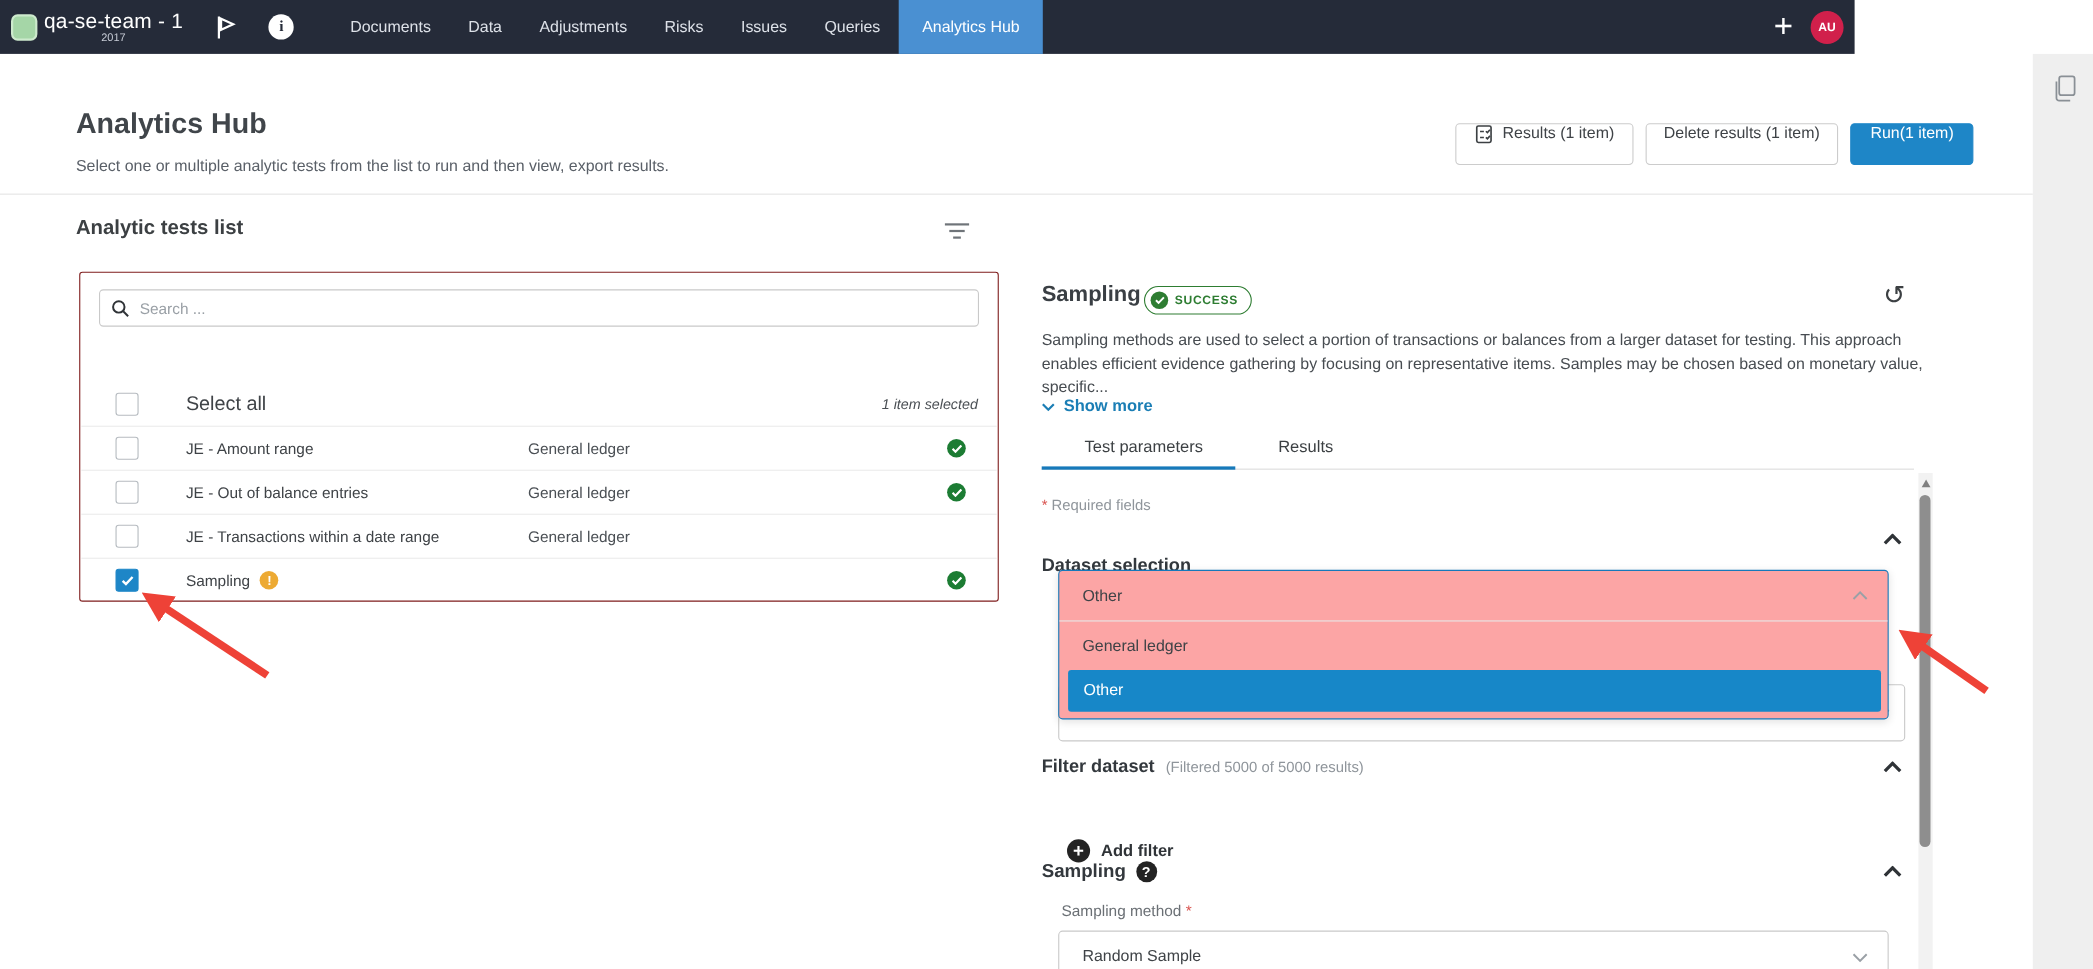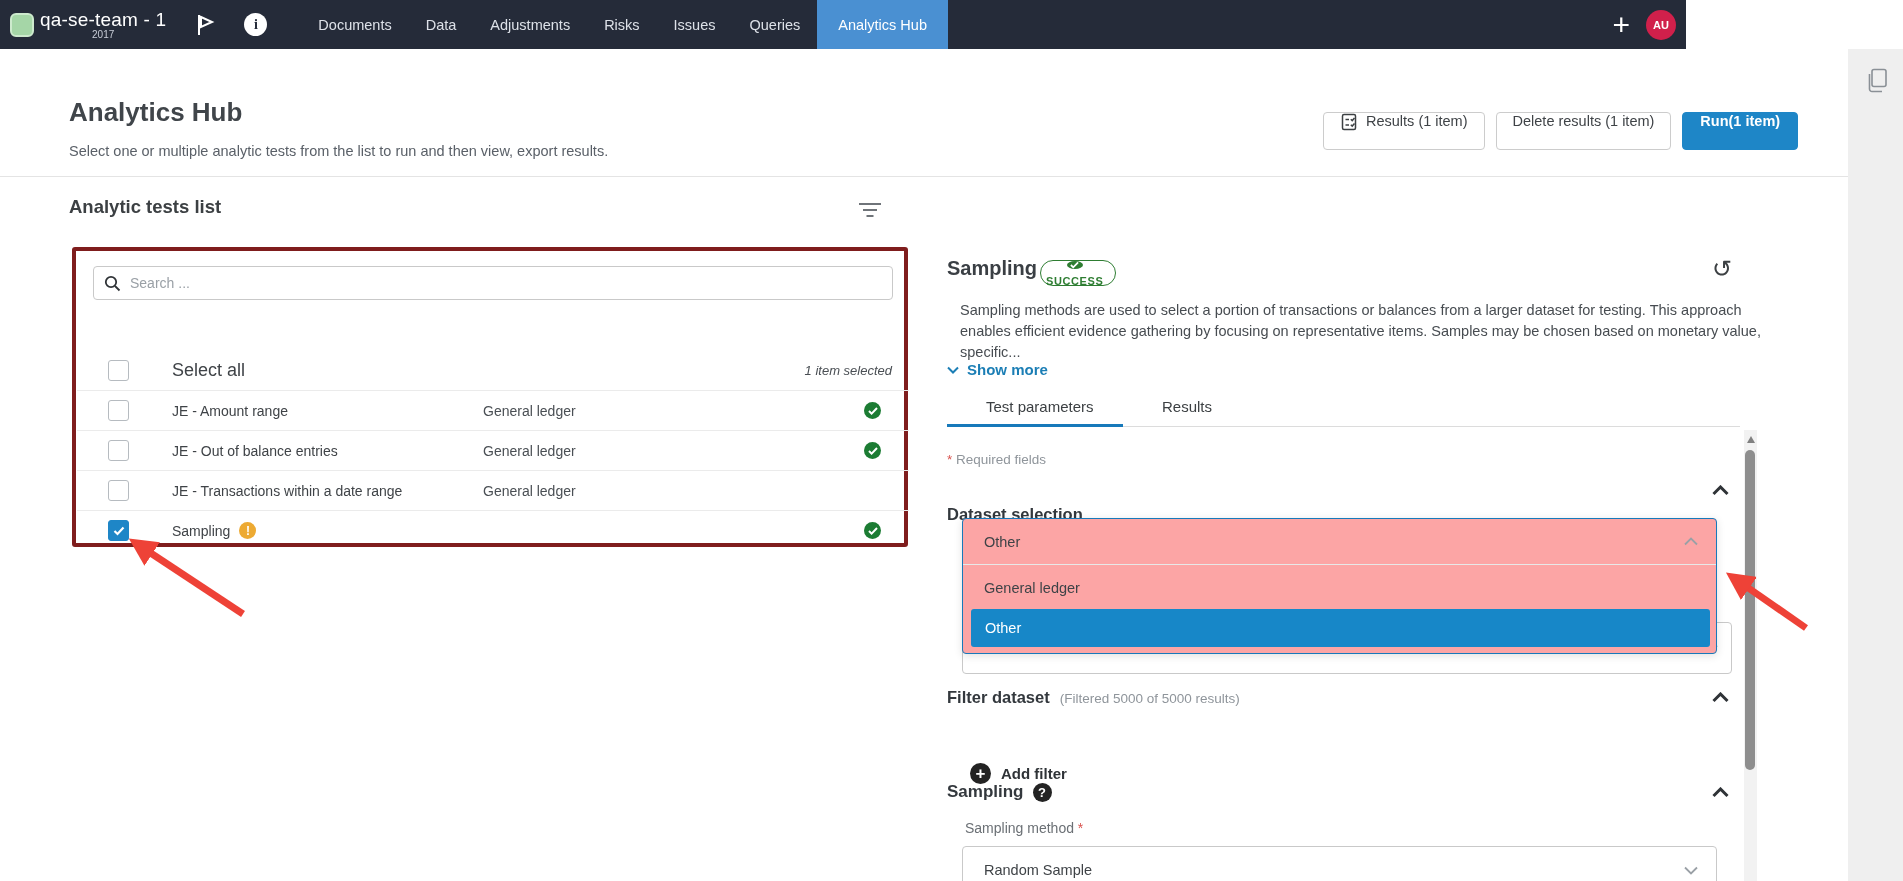--- a/index.html
+++ b/index.html
@@ -32,29 +32,29 @@
   #right-rail { position:absolute; right:0; top:49px; width:55px; height:832px; background:#efefef; }
 
   
   #page-title { left:69px; top:136px; font-size:26px; font-weight:bold; color:#40454a; }
   #page-subtitle { left:69px; top:143px; font-size:14.5px; color:#5a6068; }
   #hdr-buttons { left:1323px; top:112px; display:flex; gap:11px; }
   .btn { height:38px; border-radius:4px; font-size:14.5px; display:flex; align-items:flex-start;
     justify-content:center; cursor:pointer; font-family:inherit; }
   .btn-outline { background:#fff; border:1px solid #ccc; color:#3f4347; padding:0 16px; gap:8px; }
   .btn-primary { background:#1e86c7; border:1px solid #1e86c7; color:#fff;
-    font-weight:bold; padding:0 17px; }
+    font-weight:normal; padding:0 17px; }
   #hdr-divider { left:0; top:176px; width:1848px; height:1px; background:#e4e4e4; }
 
   
   #list-title { left:69px; top:196px; font-size:18.5px; font-weight:bold; color:#3c4043; }
   #filter-icon { left:858px; top:203px; width:24px; height:18px; cursor:pointer; }
   .fbar { position:absolute; height:2px; background:#6f7479; left:50%; transform:translateX(-50%); }
   #tests-card { left:72px; top:247px; width:836px; height:300px;
-    border:4px solid #7f1d1d; border-radius:3px; background:#fff; }
+    border:1px solid #7f1d1d; border-radius:3px; background:#fff; }
   #search-box { position:absolute; left:17px; top:15px; width:800px; height:34px;
     border:1px solid #c9c9c9; border-radius:4px; display:flex; align-items:center; padding:0 10px; gap:9px; }
   #search-input { border:none; outline:none; flex:1; font-size:14px; color:#3c4043;
     font-family:inherit; background:transparent; }
   #search-input::placeholder { color:#9aa0a6; }
   .trow { position:absolute; left:1px; width:832px; height:40px; display:flex; align-items:center; }
   .thead { top:63px; height:36px; font-weight:bold; font-size:14px; color:#3f4347;
     border-bottom:1px solid #dcdcdc; }
   .rborder { border-top:1px solid #ebebeb; }
   .c-check { width:95px; display:flex; justify-content:flex-start; padding-left:31px; }
@@ -68,27 +68,27 @@
   .status-ok { width:17px; height:17px; border-radius:50%; background:#1c7c33;
     display:flex; align-items:center; justify-content:center; }
   .warn-badge { width:17px; height:17px; border-radius:50%; background:#edaa33; color:#fff;
     font-size:12px; font-weight:bold; display:flex; align-items:center; justify-content:center; }
   .sel-count { flex:1; text-align:right; padding-right:17px; font-size:13px;
     font-style:italic; color:#4a4f54; }
 
   
   #dt-title { left:947px; top:257px; font-size:20px; font-weight:bold; color:#3a3f44; }
   #dt-badge { left:1040px; top:260px; height:26px; border:1.5px solid #2e7d32; border-radius:14px;
-    display:flex; align-items:center; padding:0 12px 0 5px; gap:6px; background:#fff;flex-direction:column; }
+    display:flex; align-items:center; padding:0 12px 0 5px; gap:6px; background:#fff; }
   .badge-check { width:16px; height:16px; border-radius:50%; background:#2e7d32;
     display:flex; align-items:center; justify-content:center; }
   #dt-badge span { font-size:11px; font-weight:bold; letter-spacing:.6px; color:#2e7d32; }
   #undo-icon { left:1712px; top:257px; font-size:24px; color:#3c4043; cursor:pointer;
     line-height:24px; }
-  #dt-desc { left:947px; top:300px; width:806px; font-size:14.5px; color:#474c51; line-height:21px;margin-left:13px; }
+  #dt-desc { left:947px; top:300px; width:806px; font-size:14.5px; color:#474c51; line-height:21px; }
   #show-more { left:947px; top:361px; display:flex; align-items:center; gap:8px;
     color:#1b7eb5; font-size:15px; font-weight:bold; cursor:pointer; }
   .tab { position:absolute; top:398px; font-size:15px; color:#3c4043; cursor:pointer; }
   #tabline-gray { left:947px; top:426px; width:793px; height:1px; background:#dcdcdc; }
   #tabline-blue { left:947px; top:424px; width:176px; height:3px; background:#1779ba; }
 
   
   #sb-track { left:1744px; top:430px; width:13px; height:451px; background:#f2f2f2; }
   #sb-up { left:1747px; top:436px; width:0; height:0; border-left:4px solid transparent;
     border-right:4px solid transparent; border-bottom:7px solid #808080; }

